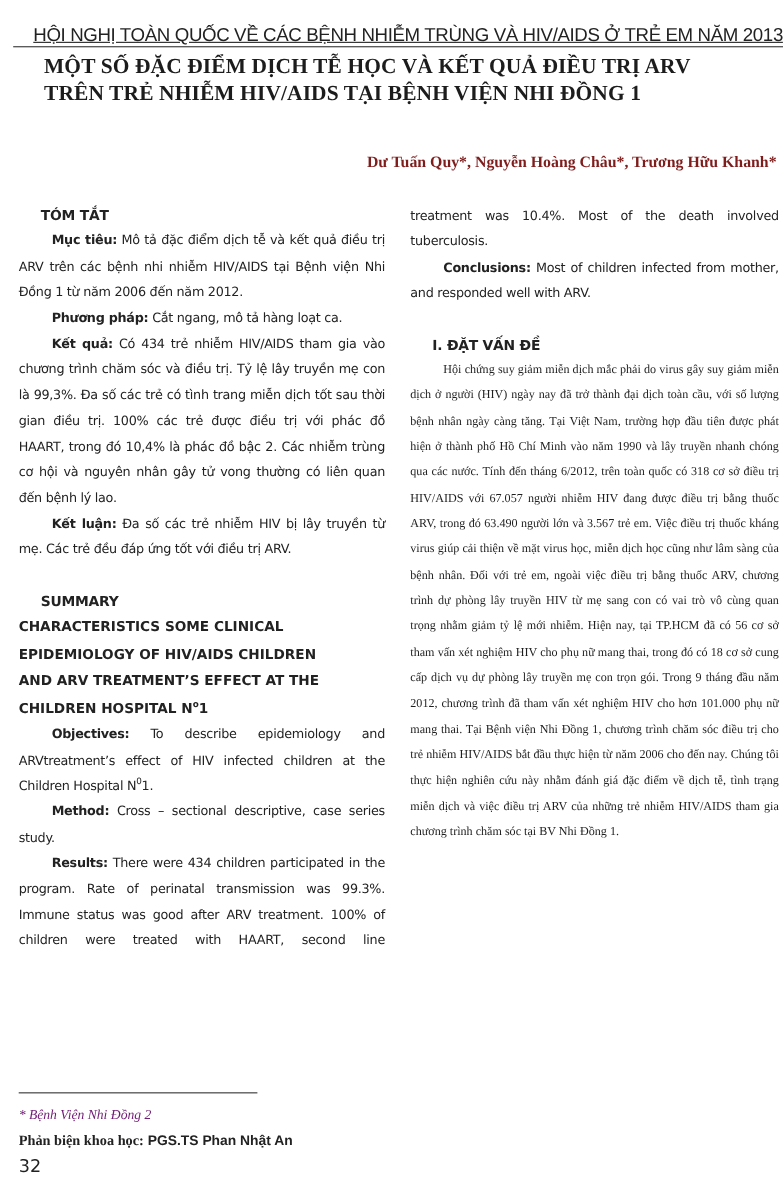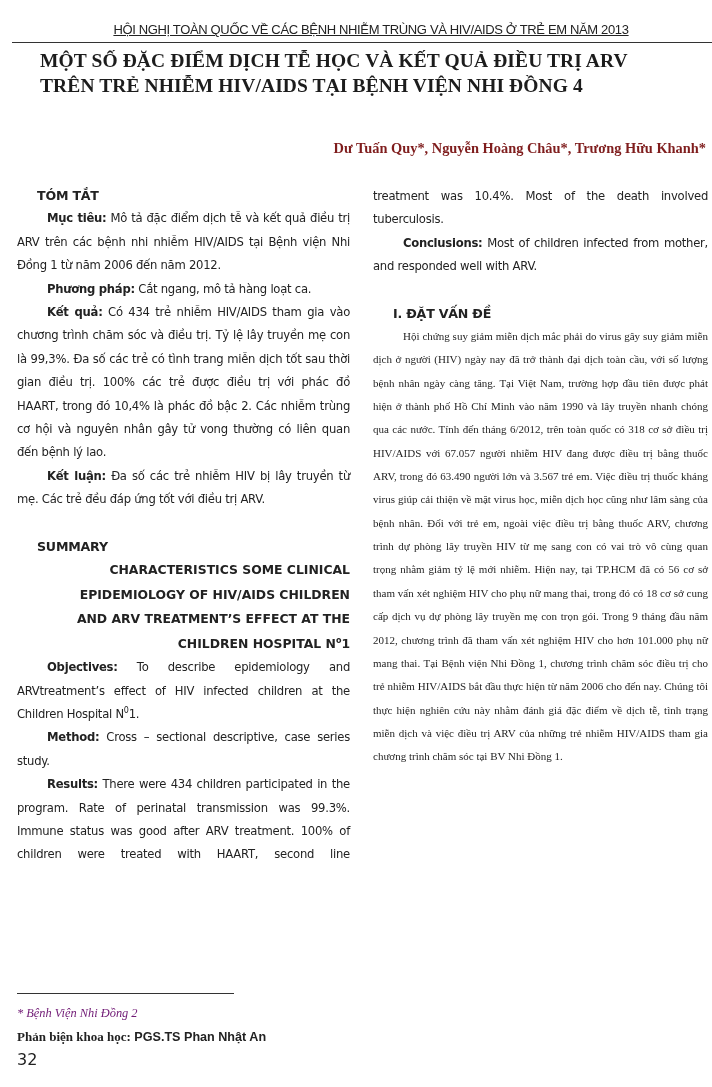--- a/index.html
+++ b/index.html
@@ -3,21 +3,21 @@
 <meta charset="utf-8">
 <style>
   html, body { margin: 0; padding: 0; background: #ffffff; }
   body { width: 712px; height: 1087px; position: relative; overflow: hidden; color: #1a1a1a; }
   .abs { position: absolute; }
 
   #conf-header {
     left: 12px; width: 700px; top: 22px; height: 20px;
     text-align: center;
     font-family: "Liberation Sans", sans-serif;
-    font-size: 13px; letter-spacing: -0.35px; color: #222;
+    font-size: 17px; letter-spacing: -0.35px; color: #222;
   }
   #conf-header span { text-decoration: underline; text-underline-offset: 1px; padding-left: 18px; }
   #header-rule { left: 12px; top: 42px; width: 700px; height: 0; border-top: 1.3px solid #333; }
 
   #title { left: 40px; width: 640px; top: 48px; 
     font-family: "Liberation Serif", serif; font-weight: bold; font-size: 19.5px;
     line-height: 25px; letter-spacing: 0.1px; color: #1c1c1c; }
   #title div { white-space: nowrap; }
 
   #authors { right: 6px; top: 140px; font-family: "Liberation Serif", serif; font-weight: bold;
@@ -32,42 +32,42 @@
   .serif { font-family: "Liberation Serif", serif; font-size: 11px; line-height: 23.35px;
     letter-spacing: 0px; color: #1e1e1e; }
 
   .sec-head { font-family: "DejaVu Sans", sans-serif; font-weight: bold; font-size: 12.6px;
     line-height: 23.4px; letter-spacing: -0.2px; color: #222; margin-left: 20px; }
   p { margin: 0; text-align: justify; }
   .ind { text-indent: 30px; }
   .lbl { font-weight: bold; }
   .gap { height: 23px; }
 
-  .eng-title { text-align: right; font-family: "DejaVu Sans", sans-serif; font-weight: bold;
+  .eng-title { text-align: left; font-family: "DejaVu Sans", sans-serif; font-weight: bold;
     font-size: 12.4px; line-height: 24.5px; letter-spacing: 0px; color: #222; }
   sup { font-size: 8px; line-height: 0; vertical-align: super; }
 
   #footnote-rule { left: 17px; top: 993px; width: 217px; height: 0; border-top: 1.3px solid #333; }
   #footnote-1 { left: 17px; top: 1006px; font-family: "Liberation Serif", serif; font-style: italic;
     font-size: 12.4px; color: #701a75; white-space: nowrap; }
   #footnote-2 { left: 17px; top: 1029px; font-family: "Liberation Serif", serif;
     font-size: 13px; color: #222; white-space: nowrap; }
   #footnote-2 .it { font-weight: bold; }
   #footnote-2 .rv { font-family: "Liberation Sans", sans-serif; font-weight: bold; font-size: 12.6px; }
   #page-number { left: 17px; top: 1050px; font-family: "DejaVu Sans", sans-serif; font-size: 16px; color: #222; }
 </style>
 </head>
 <body>
 
 <div class="abs" id="conf-header"><span>HỘI NGHỊ TOÀN QUỐC VỀ CÁC BỆNH NHIỄM TRÙNG VÀ HIV/AIDS Ở TRẺ EM NĂM 2013</span></div>
 <div class="abs" id="header-rule"></div>
 
 <div class="abs" id="title">
   <div>MỘT SỐ ĐẶC ĐIỂM DỊCH TỄ HỌC VÀ KẾT QUẢ ĐIỀU TRỊ ARV</div>
-  <div>TRÊN TRẺ NHIỄM HIV/AIDS TẠI BỆNH VIỆN NHI ĐỒNG 4</div>
+  <div>TRÊN TRẺ NHIỄM HIV/AIDS TẠI BỆNH VIỆN NHI ĐỒNG 1</div>
 </div>
 
 <div class="abs" id="authors">Dư Tuấn Quy*,  Nguyễn Hoàng Châu*,  Trương Hữu Khanh*</div>
 
 <div class="col" id="left-col">
   <div class="sec-head">TÓM TẮT</div>
   <p class="sans ind"><span class="lbl">Mục tiêu:</span><span> Mô tả đặc điểm dịch tễ và kết quả điều trị ARV trên các bệnh nhi nhiễm HIV/AIDS tại Bệnh viện Nhi Đồng 1 từ năm 2006 đến năm 2012.</span></p>
   <p class="sans ind"><span class="lbl">Phương pháp:</span><span> Cắt ngang, mô tả hàng loạt ca.</span></p>
   <p class="sans ind"><span class="lbl">Kết quả:</span><span> Có 434 trẻ nhiễm HIV/AIDS tham gia vào chương trình chăm sóc và điều trị. Tỷ lệ lây truyền mẹ con là 99,3%. Đa số các trẻ có tình trang miễn dịch tốt sau thời gian điều trị. 100% các trẻ được điều trị với phác đồ HAART, trong đó 10,4% là phác đồ bậc 2. Các nhiễm trùng cơ hội và nguyên nhân gây tử vong  thường có liên quan đến bệnh lý lao.</span></p>
   <p class="sans ind"><span class="lbl">Kết luận:</span><span> Đa số các trẻ nhiễm HIV bị lây truyền từ mẹ. Các trẻ đều đáp ứng tốt với điều trị ARV.</span></p>

